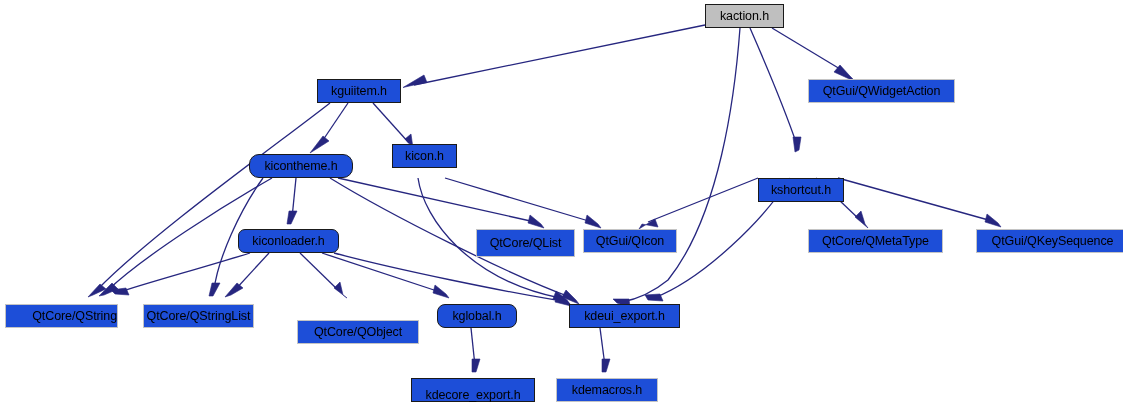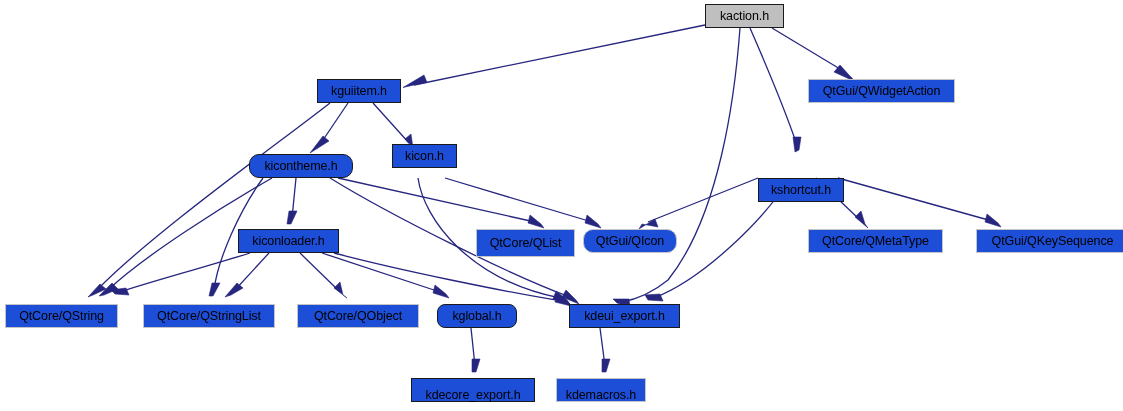--- a/index.html
+++ b/index.html
@@ -203,48 +203,48 @@
       </div>
       <div class="node-box internal" style="left: 249px; top: 154px; width: 104px; height: 24px; border-radius: 10px;">
         <span>kicontheme.h</span>
       </div>
       <div class="node-box internal" style="left: 392px; top: 144px; width: 65px; height: 24px;">
         <span>kicon.h</span>
       </div>
       <div class="node-box external" style="left: 464px; top: 229px; width: 99px; height: 28px; margin-left: 12px;">
         <span>QtCore/QList</span>
       </div>
-      <div class="node-box external" style="left: 583px; top: 229px; width: 94px; height: 24px; border-radius: 10px;">
+      <div class="node-box external" style="left: 583px; top: 229px; width: 94px; height: 24px;">
         <span>QtGui/QIcon</span>
       </div>
       <div class="node-box external" style="left: 808px; top: 229px; width: 135px; height: 24px; align-items: center;">
         <span>QtCore/QMetaType</span>
       </div>
       <div class="node-box external" style="left: 966px; top: 229px; width: 153px; height: 24px; margin-left: 10px;">
         <span>QtGui/QKeySequence</span>
       </div>
-      <div class="node-box internal" style="left: 238px; top: 229px; width: 101px; height: 24px;">
+      <div class="node-box internal" style="left: 238px; top: 229px; width: 101px; height: 24px; border-radius: 7px;">
         <span>kiconloader.h</span>
       </div>
-      <div class="node-box external" style="left: 5px; top: 304px; width: 113px; height: 24px;">
+      <div class="node-box external" style="left: 5px; top: 304px; width: 113px; height: 24px; justify-content: flex-end;">
         <span>QtCore/QString</span>
       </div>
-      <div class="node-box external" style="left: 143px; top: 304px; width: 132px; height: 24px;">
+      <div class="node-box external" style="left: 143px; top: 304px; width: 111px; height: 24px;">
         <span>QtCore/QStringList</span>
       </div>
-      <div class="node-box external" style="left: 297px; top: 304px; width: 122px; height: 24px;">
+      <div class="node-box external" style="left: 297px; top: 320px; width: 122px; height: 24px;">
         <span>QtCore/QObject</span>
       </div>
       <div class="node-box internal" style="left: 437px; top: 304px; width: 80px; height: 24px; border-radius: 8px;">
         <span>kglobal.h</span>
       </div>
       <div class="node-box internal" style="left: 569px; top: 304px; width: 111px; height: 24px;">
         <span>kdeui_export.h</span>
       </div>
       <div class="node-box internal" style="left: 411px; top: 378px; width: 124px; height: 24px; align-items: flex-end;">
         <span>kdecore_export.h</span>
       </div>
-      <div class="node-box external" style="left: 556px; top: 378px; width: 90px; height: 24px; align-items: flex-end;">
+      <div class="node-box external" style="left: 556px; top: 378px; width: 102px; height: 24px;">
         <span>kdemacros.h</span>
       </div>
     </div>
 
 </div>
 
 </body></html>

